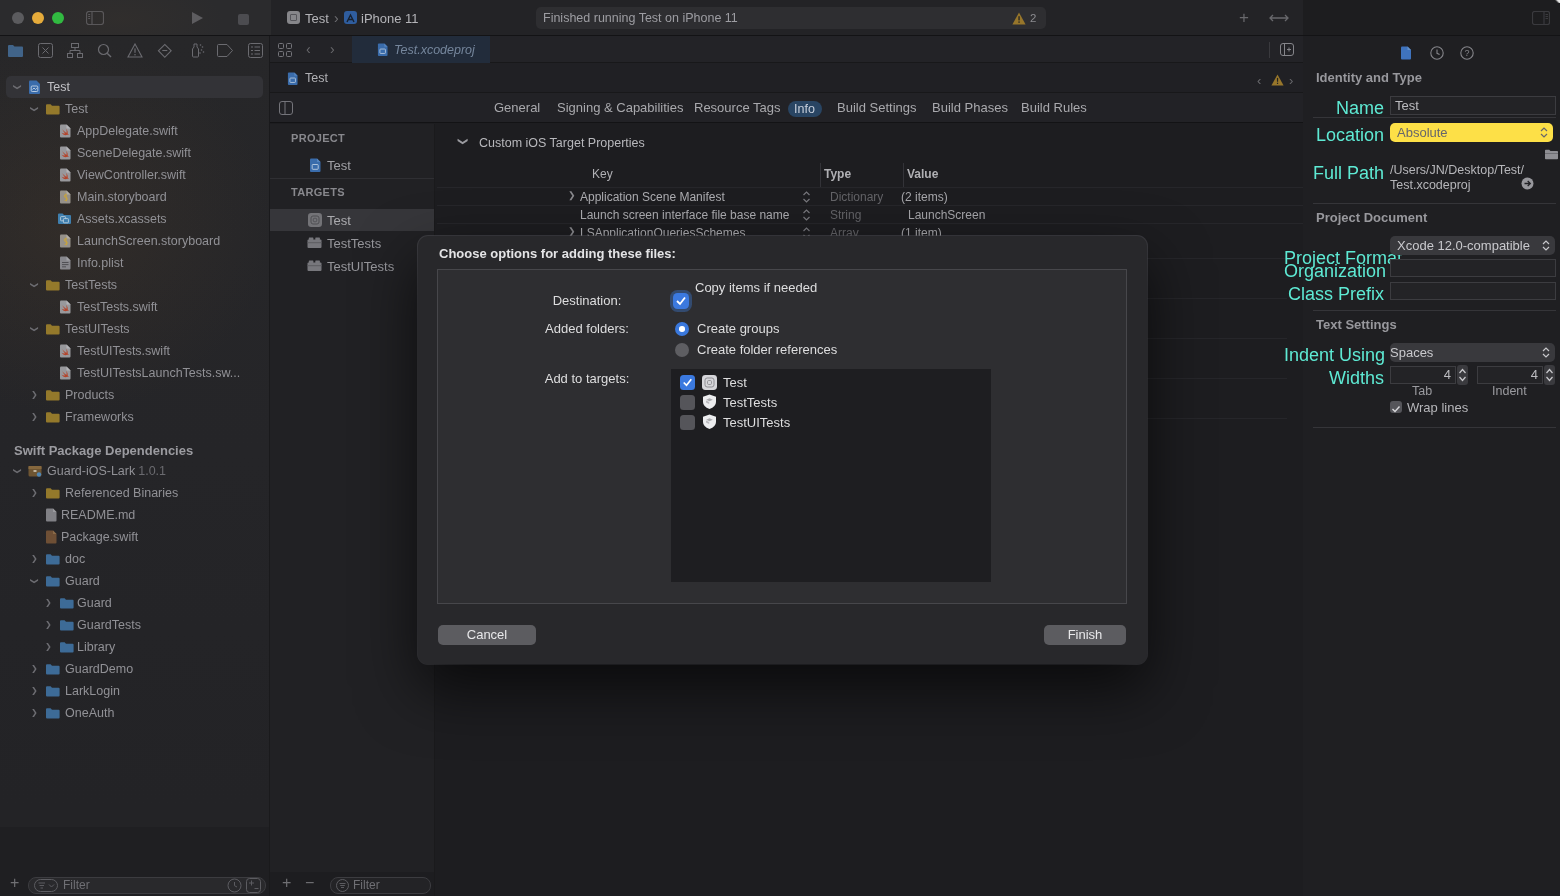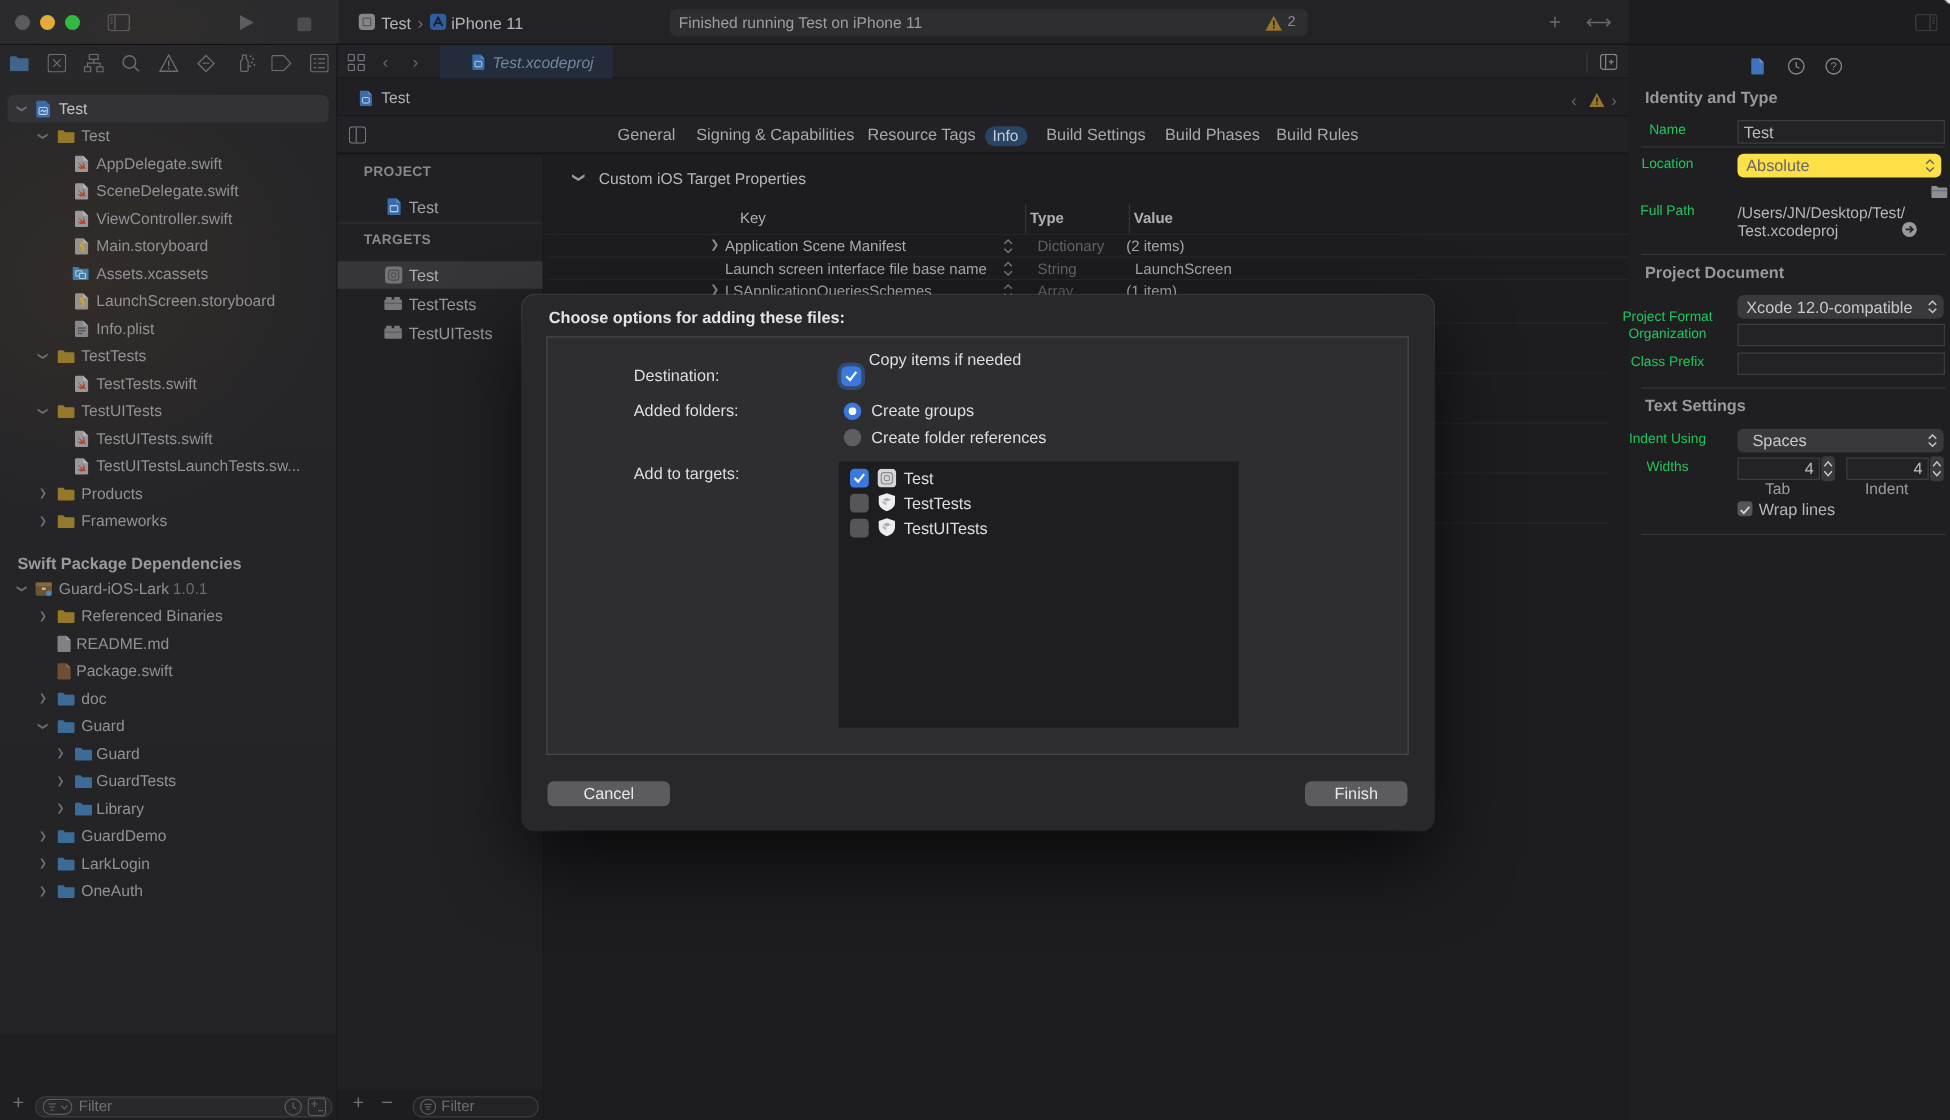--- a/index.html
+++ b/index.html
@@ -32,30 +32,30 @@
 .seg{position:absolute;top:93px;height:30px;line-height:30px;font-size:13px;color:#a9a9ad;white-space:nowrap}
 
 #ppanel{left:270px;top:124px;width:165px;height:748px;background:#212124;border-right:1px solid #1a1a1c}
 .phead{position:absolute;font-weight:bold;font-size:11px;color:#88888d;letter-spacing:.3px}
 
 #editor{left:435px;top:124px;width:868px;height:748px;background:#1d1d20}
 .rowline{position:absolute;height:1px;background:#26262a}
 .colline{position:absolute;width:1px;background:#333338}
 
 #inspector{left:1303px;top:36px;width:257px;height:860px;background:#1f1f22}
-.ilabel{position:absolute;font-size:11px;color:#22c55e;text-align:center;white-space:nowrap}
+.ilabel{position:absolute;font-size:18px;color:#5eead4;text-align:right;white-space:nowrap}
 .ifield{position:absolute;background:#232326;border:1px solid #3c3c40;color:#bcbcc0;font-size:13px}
 .ipop{position:absolute;border-radius:5px;background:#39393d;color:#c9c9cd;font-size:13px}
 .ihead{position:absolute;font-weight:bold;font-size:13px;color:#98989d;white-space:nowrap}
 .idiv{position:absolute;height:1px;background:#353539;left:1313px;width:243px}
 
 #dialog{left:418px;top:236px;width:729px;height:428px;background:#28282b;border-radius:10px;
   box-shadow:0 25px 60px rgba(0,0,0,.65),0 0 0 1px rgba(90,90,95,.5);}
 #dlg-inner{position:absolute;left:19px;top:33px;width:690px;height:335px;background:#2e2e31;border:1px solid #47474b}
-.dlabel{position:absolute;font-size:13px;color:#dededf;text-align:left;white-space:nowrap}
+.dlabel{position:absolute;font-size:13px;color:#dededf;text-align:center;white-space:nowrap}
 .dtext{position:absolute;font-size:13px;color:#dededf;white-space:nowrap}
 .btn{position:absolute;height:20px;border-radius:5px;background:#5c5c60;color:#e8e8ea;font-size:13px;text-align:center;line-height:20px}
 </style>
 </head>
 <body>
 <div id="app">
   <svg width="0" height="0" style="position:absolute">
     <defs>
       <g id="fY">
           <path d="M0 2.2 Q0 1.2 1 1.2 H4.6 L6 2.8 H12.6 Q13.6 2.8 13.6 3.8 V10.4 Q13.6 11.4 12.6 11.4 H1 Q0 11.4 0 10.4 Z" fill="#94792b"></path>
@@ -609,21 +609,21 @@
     <div class="ipop" style="left:1390px;top:236px;width:165px;height:19px;line-height:19px"><span style="margin-left:7px">Xcode 12.0-compatible</span><svg class="ic" style="right:5px;top:4px" width="8" height="11" viewBox="0 0 8 11">
           <path d="M1 4 L4 1 L7 4 M1 7 L4 10 L7 7" stroke="#c8c8cc" fill="none" stroke-width="1.2"></path>
         </svg></div>
     <div class="ilabel" style="left:1284px;top:261px;width:100px">Organization</div>
     <div class="ifield" style="left:1390px;top:259px;width:166px;height:18px"></div>
     <div class="ilabel" style="left:1284px;top:284px;width:100px">Class Prefix</div>
     <div class="ifield" style="left:1390px;top:282px;width:166px;height:18px"></div>
     <div class="idiv" style="top:310px"></div>
     <div class="ihead" style="left:1316px;top:317px">Text Settings</div>
     <div class="ilabel" style="left:1284px;top:345px;width:100px">Indent Using</div>
-    <div class="ipop" style="left:1390px;top:343px;width:165px;height:19px;line-height:19px"><span style="margin-left:12px">Spaces</span><svg class="ic" style="right:5px;top:4px" width="8" height="11" viewBox="0 0 8 11">
+    <div class="ipop" style="left:1390px;top:343px;width:165px;height:19px;line-height:19px"><span style="margin-left:0">Spaces</span><svg class="ic" style="right:5px;top:4px" width="8" height="11" viewBox="0 0 8 11">
           <path d="M1 4 L4 1 L7 4 M1 7 L4 10 L7 7" stroke="#c8c8cc" fill="none" stroke-width="1.2"></path>
         </svg></div>
     <div class="ilabel" style="left:1284px;top:368px;width:100px">Widths</div>
     <div class="ifield" style="left:1390px;top:366px;width:66px;height:18px;text-align:right;line-height:16px;padding-right:4px">4</div>
     <div class="a" style="left:1457px;top:365px;width:11px;height:20px;background:#3a3a3e;border-radius:3px"><svg width="11" height="20" viewBox="0 0 11 20">
           <path d="M2.5 8 L5.5 4.5 L8.5 8 M2.5 12 L5.5 15.5 L8.5 12" stroke="#c8c8cc" fill="none" stroke-width="1.2"></path>
         </svg></div>
     <div class="ifield" style="left:1477px;top:366px;width:66px;height:18px;text-align:right;line-height:16px;padding-right:4px">4</div>
     <div class="a" style="left:1544px;top:365px;width:11px;height:20px;background:#3a3a3e;border-radius:3px"><svg width="11" height="20" viewBox="0 0 11 20">
           <path d="M2.5 8 L5.5 4.5 L8.5 8 M2.5 12 L5.5 15.5 L8.5 12" stroke="#c8c8cc" fill="none" stroke-width="1.2"></path>

